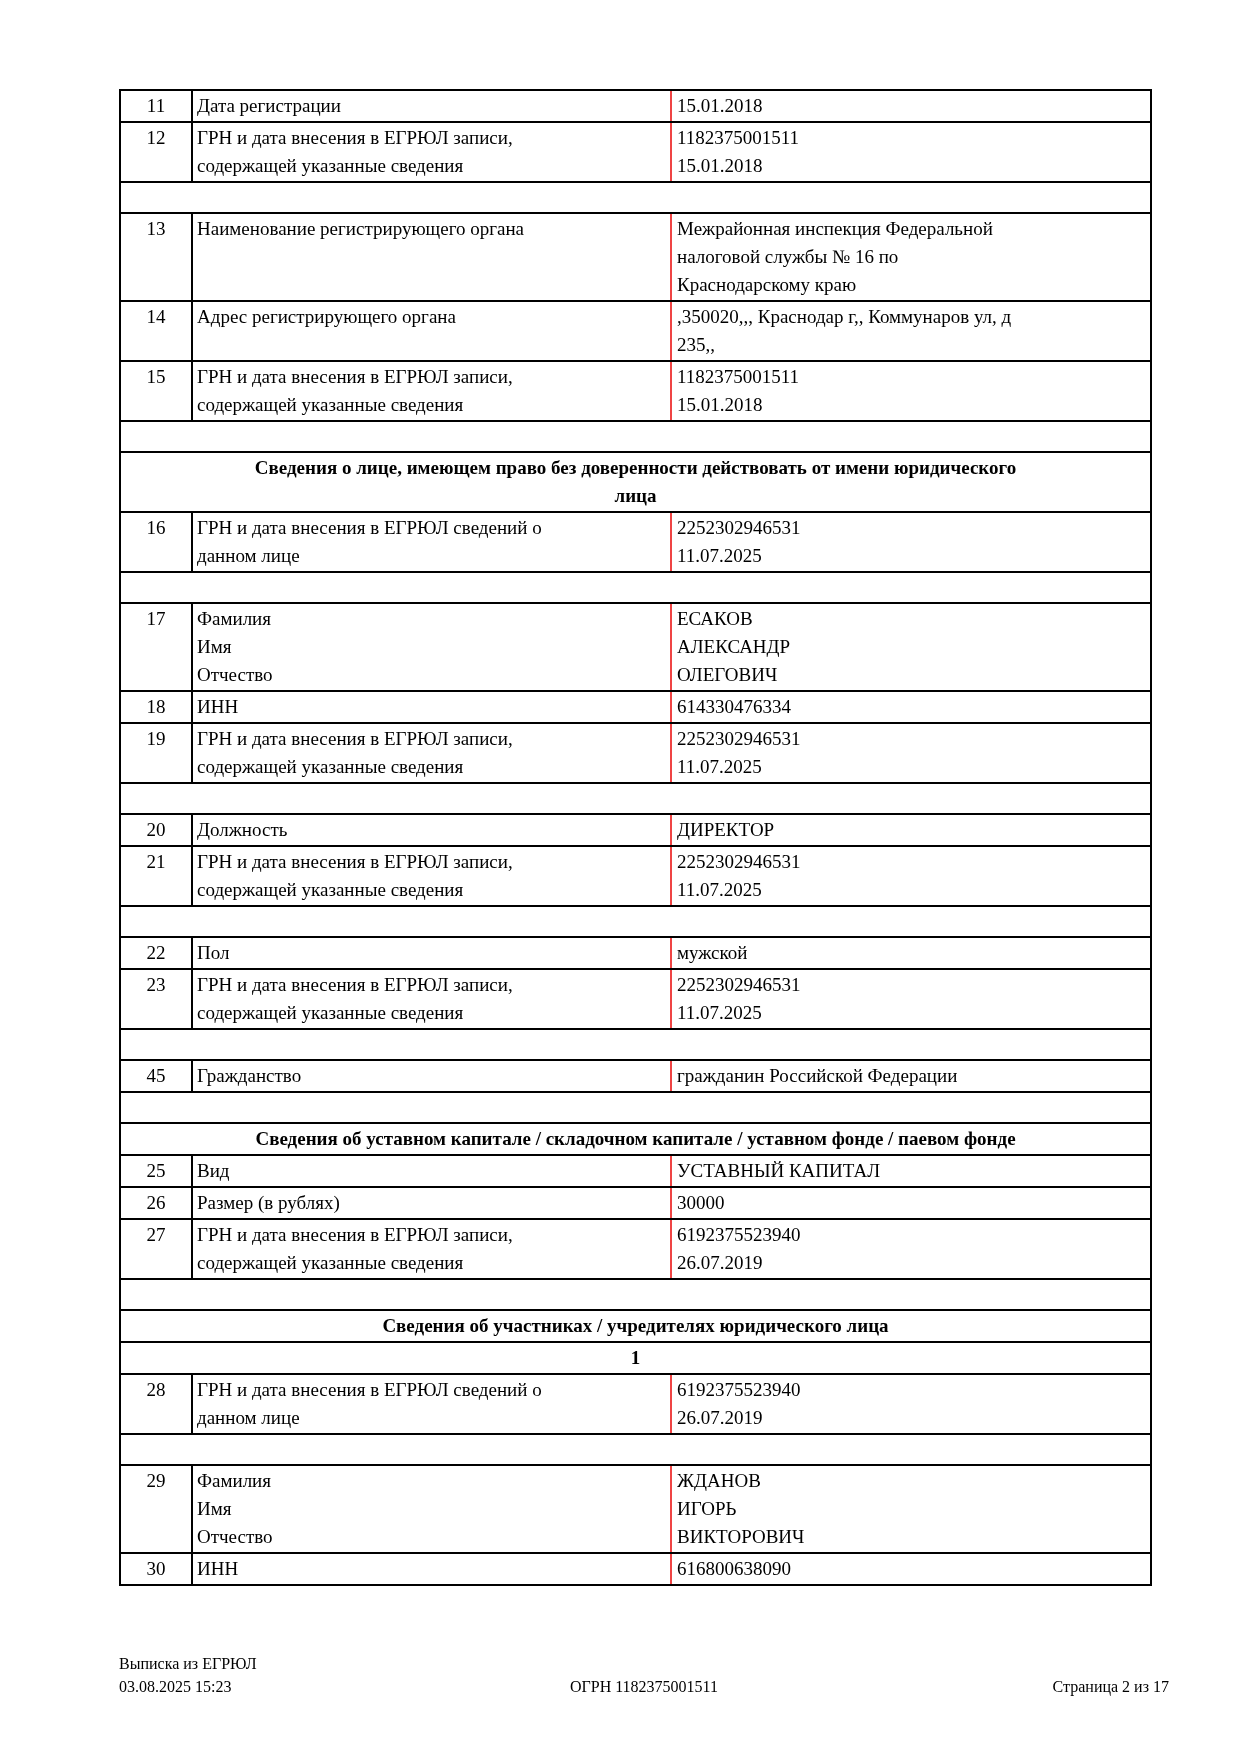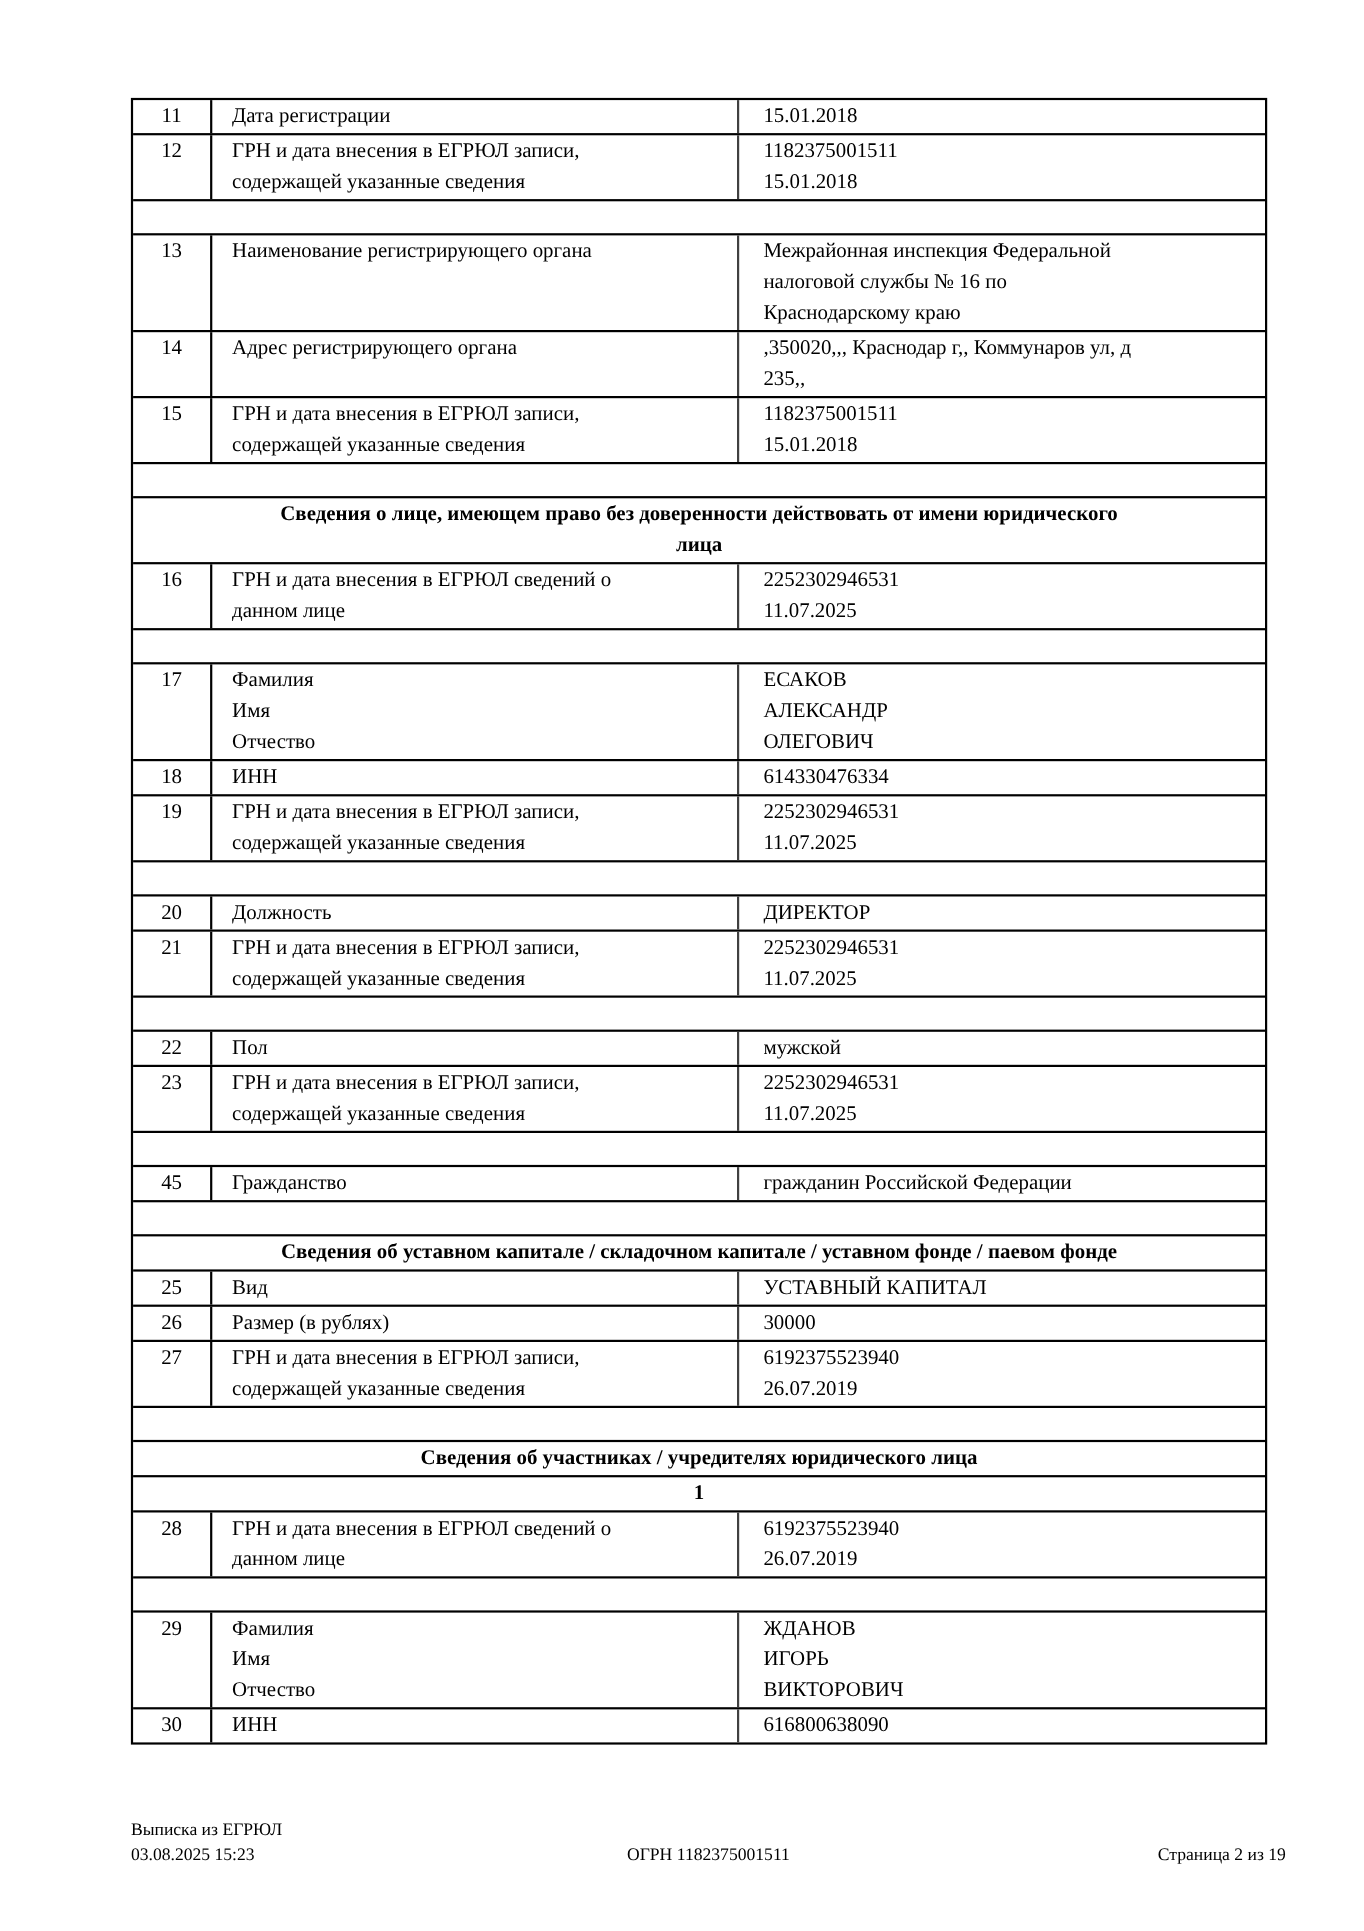--- a/index.html
+++ b/index.html
@@ -28,27 +28,27 @@
   .t-row:last-child { border-bottom: none; }
   .c-num {
     flex: 0 0 72px;
     border-right: 2px solid #000;
     text-align: center;
     padding: 1px 0;
     white-space: pre-line;
   }
   .c-label {
     flex: 0 0 479px;
-    border-right: 2px solid #404040;
-    padding: 1px 18px;
+    border-right: 2px solid #ef4444;
+    padding: 1px 4px;
     white-space: pre-line;
   }
   .c-value {
     flex: 1 1 auto;
-    padding: 1px 22px;
+    padding: 1px 5px;
     white-space: pre-line;
   }
   .t-section .c-section {
     flex: 1 1 auto;
     text-align: center;
     font-weight: bold;
     padding: 1px 10px;
     white-space: pre-line;
   }
   .t-spacer { height: 31px; }
@@ -221,15 +221,15 @@
     <div class="c-value">616800638090</div>
   </div>
     </div>
 
   <div class="footer">
     <div class="f-left">
       <div>Выписка из ЕГРЮЛ</div>
       <div>03.08.2025 15:23</div>
     </div>
     <div class="f-center">ОГРН 1182375001511</div>
-    <div class="f-right">Страница 2 из 19</div>
+    <div class="f-right">Страница 2 из 17</div>
   </div>
 </div>
 
 </body></html>

